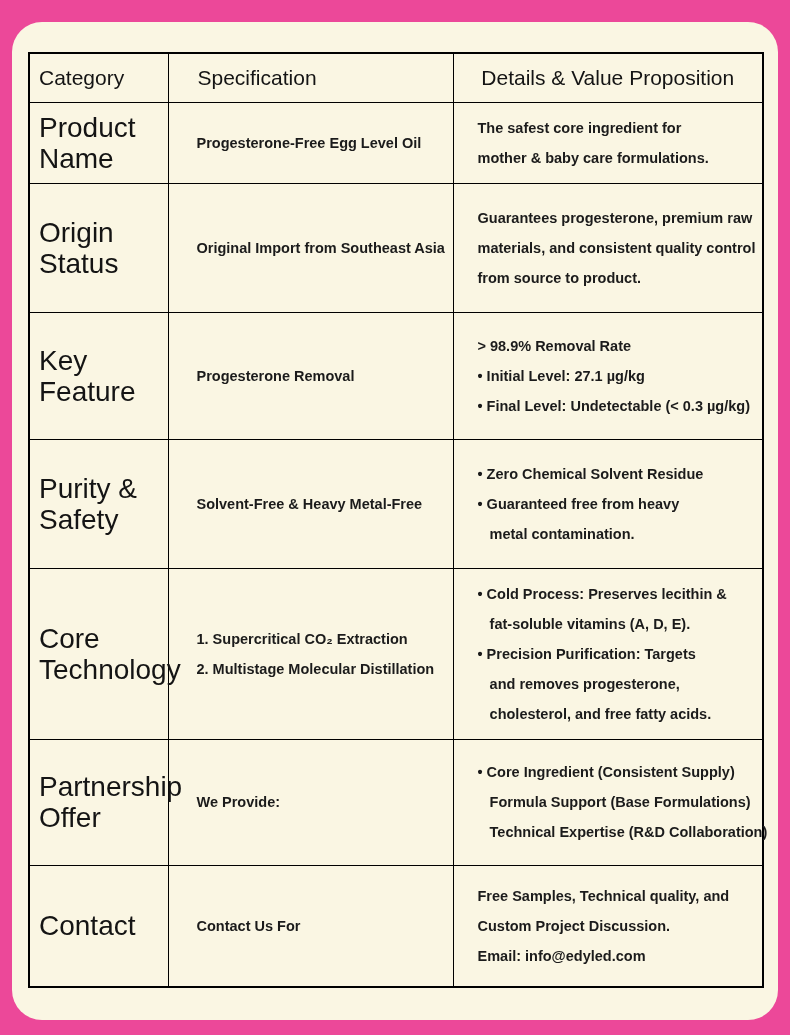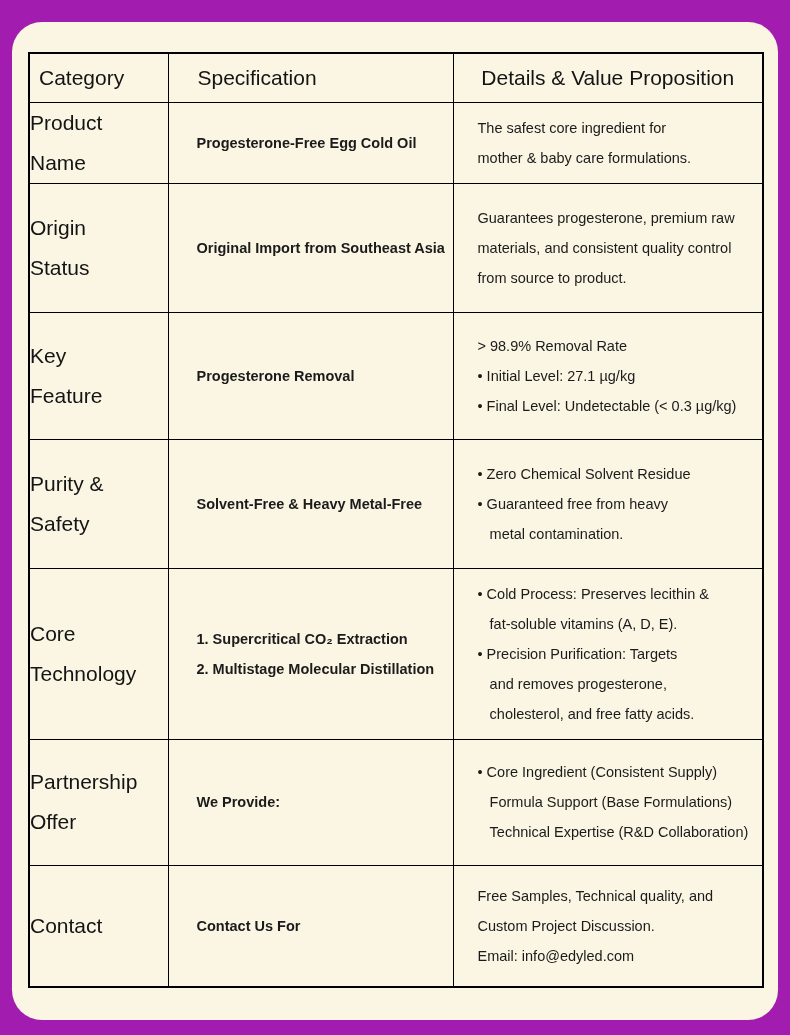--- a/index.html
+++ b/index.html
@@ -8,21 +8,21 @@
     background: #ffffff;
     width: 790px;
     height: 1035px;
     font-family: "Liberation Sans", "DejaVu Sans", sans-serif;
     color: #1b1b1b;
   }
   .page {
     position: relative;
     width: 790px;
     height: 1035px;
-    background: #a21caf;
+    background: #ec4899;
     overflow: hidden;
   }
   .card {
     position: absolute;
     left: 12px;
     top: 22px;
     width: 766px;
     height: 998px;
     background: #faf6e3;
     border-radius: 30px;
@@ -54,36 +54,37 @@
     font-size: 21px;
     font-weight: 400;
     text-align: left;
     color: #141414;
   }
   th.h-cat  { padding-left: 9px; }
   th.h-spec { padding-left: 29px; }
   th.h-det  { text-align: center; }
 
   td.cat-cell {
-    font-size: 21px;
+    font-size: 28px;
+    padding-left: 9px;
     white-space: pre-line;
-    line-height: 40px;
+    line-height: 31px;
     color: #141414;
   }
   td.spec-cell {
     padding-left: 28px;
     font-size: 14.5px;
     font-weight: 600;
     color: #1b1b1b;
   }
   td.det-cell {
     padding-left: 24px;
     padding-right: 4px;
     font-size: 14.5px;
-    font-weight: 400;
+    font-weight: 700;
     color: #1b1b1b;
   }
   .line { line-height: 30px; white-space: nowrap; }
 </style>
 </head>
 <body>
 
 <div class="page">
   <div class="card">
     <table class="spec-table">
@@ -97,21 +98,21 @@
           <th class="h-cat">Category</th>
           <th class="h-spec">Specification</th>
           <th class="h-det">Details &amp; Value Proposition</th>
         </tr>
       </thead>
       <tbody>
         <tr>
           <td class="cat-cell">Product
 Name</td>
           <td class="spec-cell">
-            <div class="line">Progesterone-Free Egg Cold Oil</div>
+            <div class="line">Progesterone-Free Egg Level Oil</div>
           </td>
           <td class="det-cell">
             <div class="line">The safest core ingredient for</div>
             <div class="line">mother &amp; baby care formulations.</div>
           </td>
         </tr>
         <tr>
           <td class="cat-cell">Origin
 Status</td>
           <td class="spec-cell">

